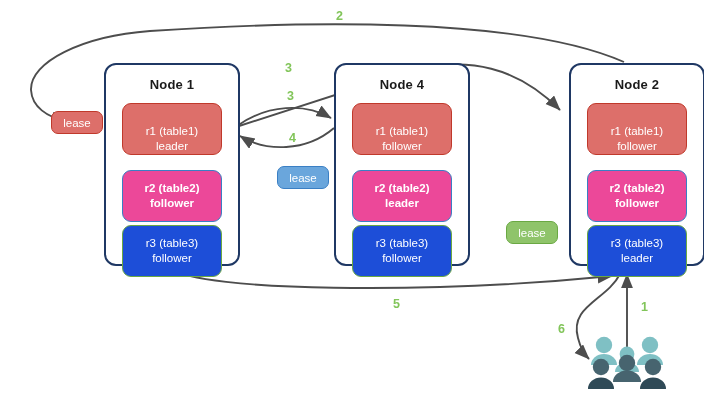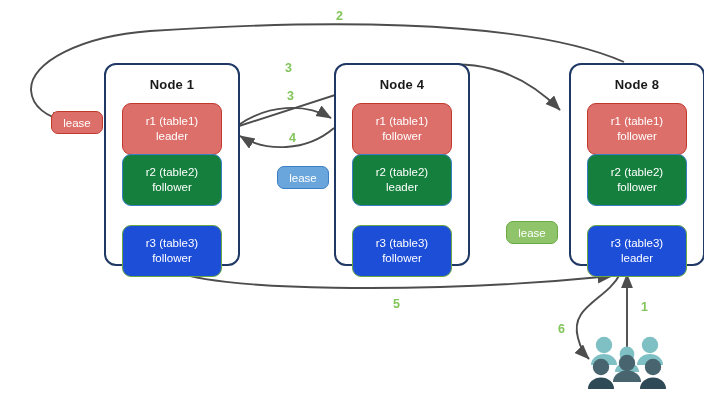--- a/index.html
+++ b/index.html
@@ -52,22 +52,22 @@
     box-sizing: border-box;
     display: flex;
     flex-direction: column;
     align-items: center;
     justify-content: center;
     color: #ffffff;
     font-size: 11.5px;
     line-height: 15px;
     text-align: center;
   }
-  .replica.r1 { background: #dd6f6a; border: 1.6px solid #c0392b; top: 38px; }
-  .replica.r2 { background: #15803d; border: 1.6px solid #3a7fc4; top: 89px; }
+  .replica.r1 { background: #dd6f6a; border: 1.6px solid #c0392b; top: 38px; justify-content: flex-end; }
+  .replica.r2 { background: #ec4899; border: 1.6px solid #3a7fc4; top: 105px; font-weight: bold; }
   .replica.r3 { background: #1d4ed8; border: 1.6px solid #6aa843; top: 160px; }
   .replica span { display: block; }
 
   .lease {
     position: absolute;
     box-sizing: border-box;
     height: 23px;
     border-radius: 7px;
     display: flex;
     align-items: center;
@@ -145,21 +145,21 @@
         <div class="replica r2">
           <span>r2 (table2)</span>
           <span>leader</span>
         </div>
         <div class="replica r3">
           <span>r3 (table3)</span>
           <span>follower</span>
         </div>
       </div>
       <div class="node-box" style="left: 569px; top: 63px; width: 136px; height: 203px;">
-        <div class="node-title">Node 8</div>
+        <div class="node-title">Node 2</div>
         <div class="replica r1">
           <span>r1 (table1)</span>
           <span>follower</span>
         </div>
         <div class="replica r2">
           <span>r2 (table2)</span>
           <span>follower</span>
         </div>
         <div class="replica r3">
           <span>r3 (table3)</span>

